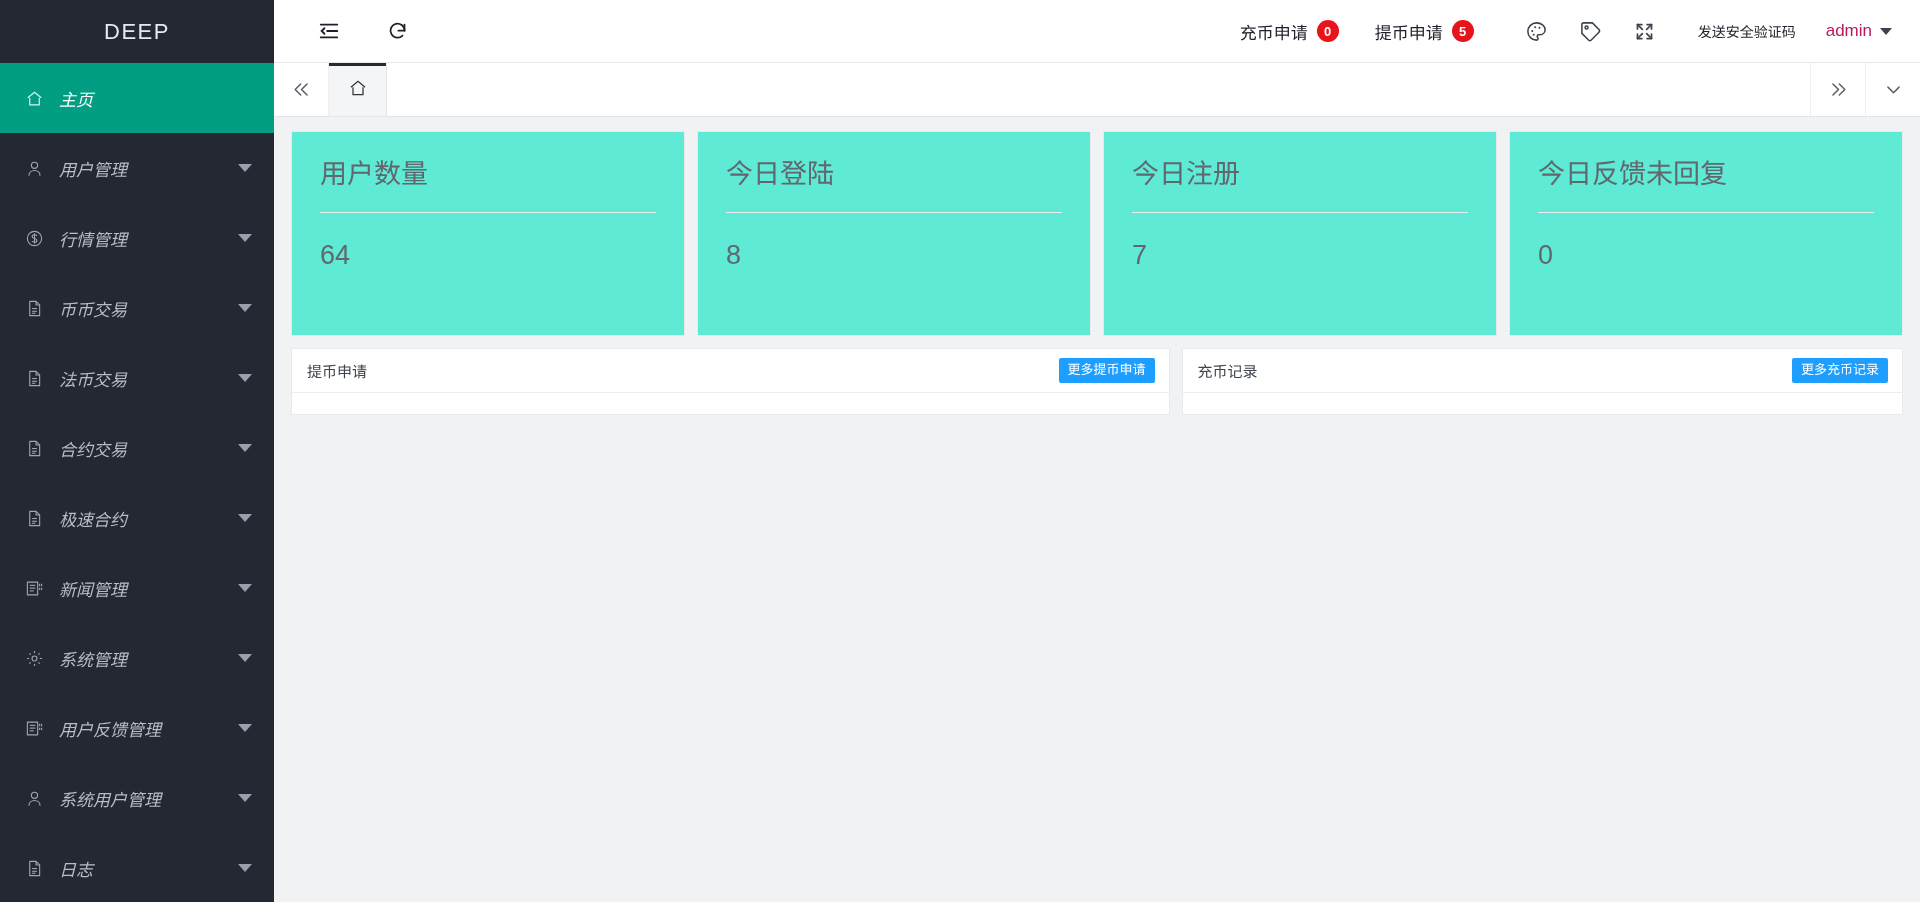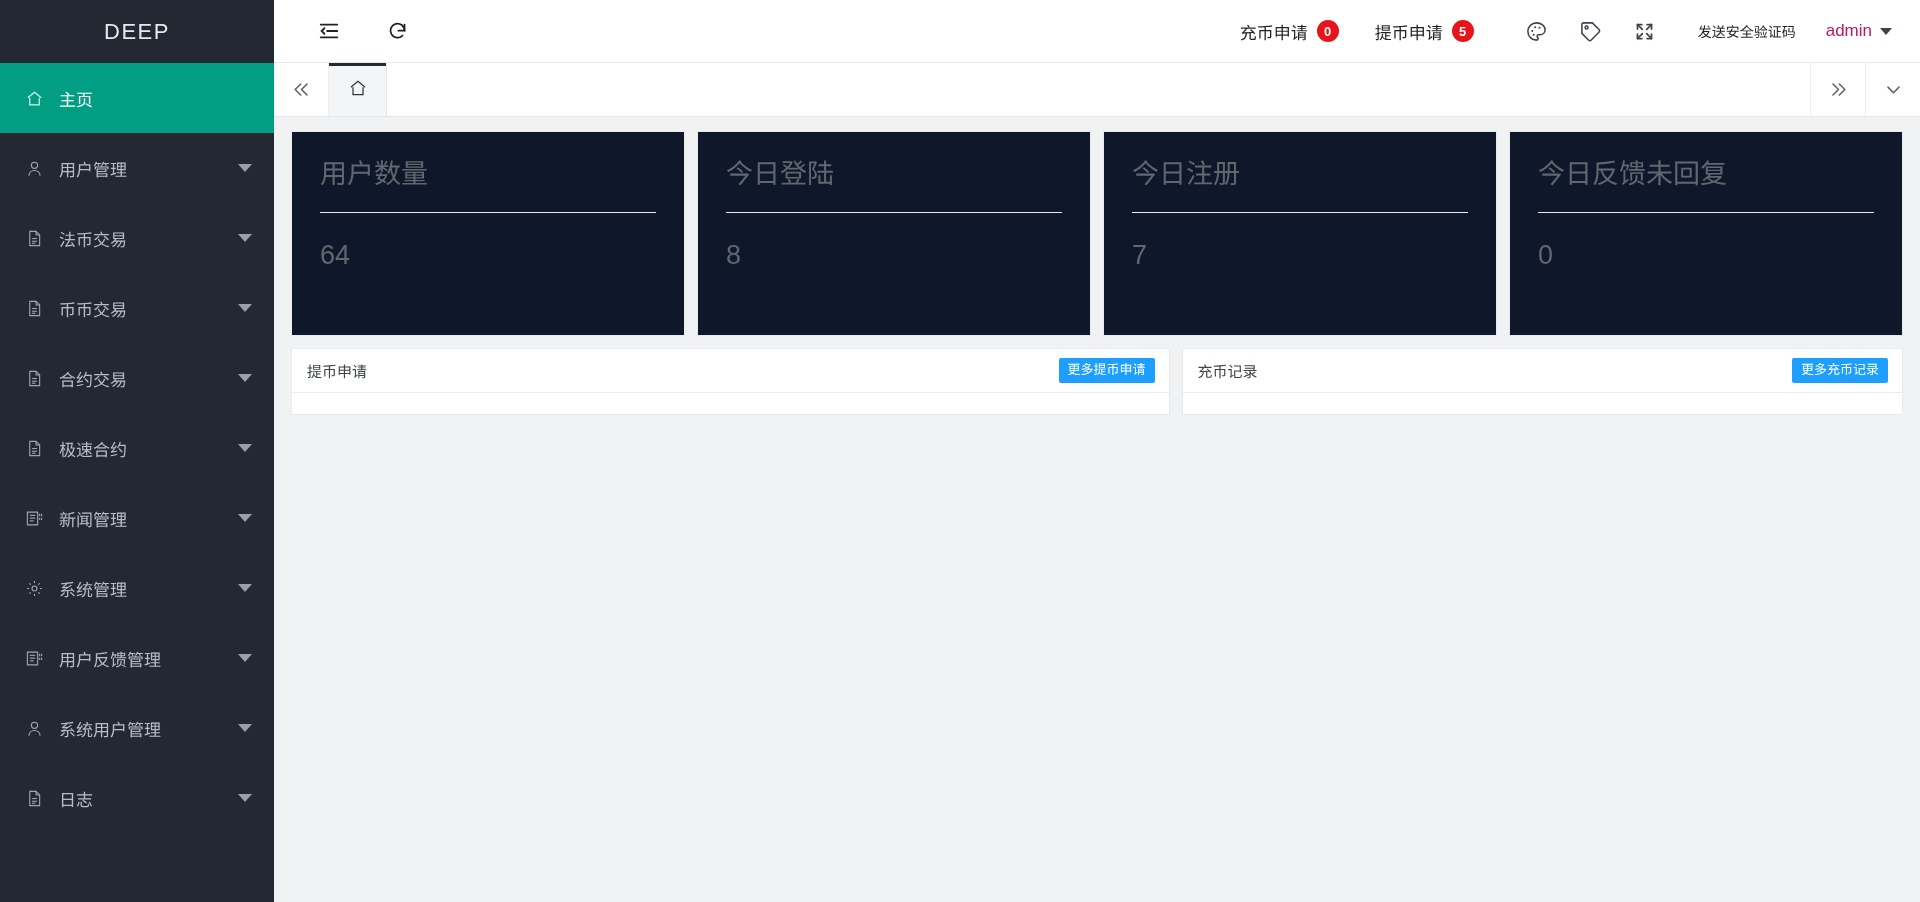--- a/index.html
+++ b/index.html
@@ -35,20 +35,21 @@
   }
   .nav-item {
     height: 70px;
     display: flex;
     align-items: center;
     padding: 0 22px 0 25px;
     color: #b7bcc6;
     font-size: 17px;
     cursor: pointer;
     position: relative;
+    font-style: italic;
   }
   .nav-item.active {
     background: #029e84;
     color: #ffffff;
   }
   .nav-item .ic {
     width: 26px;
     flex: 0 0 26px;
     display: flex;
     align-items: center;
@@ -147,21 +148,21 @@
     position: absolute; top: 0; left: 0; right: 0;
     height: 3px; background: #262b33;
   }
   .tab-fill { flex: 1; }
 
   
   .content { flex: 1; padding: 14px 17px 0 17px; overflow: hidden; }
   .cards-row { display: flex; gap: 12px; }
   .card {
     flex: 1;
-    background: #0f172a;
+    background: #5eead4;
     border: 1px solid #e9eaec;
     height: 205px;
     padding: 26px 28px 0 28px;
   }
   .card-title {
     font-size: 27px;
     color: #61676f;
     font-weight: 400;
     line-height: 1.2;
     padding-bottom: 22px;
@@ -227,42 +228,53 @@
             <svg width="19" height="19" viewBox="0 0 24 24" fill="none" stroke="currentColor" stroke-width="1.4">
               <circle cx="12" cy="8" r="3.9"></circle>
               <path d="M5 21c0-3.9 3.1-6.4 7-6.4s7 2.5 7 6.4"></path>
             </svg>
           </span>
           <span class="nav-label">用户管理</span>
           <span class="caret"></span>
         </div>
         <div class="nav-item">
           <span class="ic">
+            <svg width="19" height="19" viewBox="0 0 24 24" fill="none" stroke="currentColor" stroke-width="1.4">
+              <circle cx="12" cy="12" r="9"></circle>
+              <path d="M12 5.6v12.8"></path>
+              <path d="M15 8.7c-.6-.9-1.8-1.4-3-1.4-1.7 0-3 .9-3 2.3s1.3 2 3 2.4 3 1 3 2.4-1.3 2.3-3 2.3c-1.3 0-2.5-.5-3.1-1.5"></path>
+            </svg>
+          </span>
+          <span class="nav-label">行情管理</span>
+          <span class="caret"></span>
+        </div>
+        <div class="nav-item">
+          <span class="ic">
             <svg width="19" height="19" viewBox="0 0 24 24" fill="none" stroke="currentColor" stroke-width="1.4" stroke-linejoin="round">
               <path d="M6 3h8l4.5 4.5V21H6z"></path>
               <polyline points="14,3 14,7.5 18.5,7.5"></polyline>
               <line x1="9" y1="12" x2="15" y2="12"></line>
               <line x1="9" y1="15.5" x2="15" y2="15.5"></line>
               <line x1="9" y1="18" x2="13" y2="18"></line>
             </svg>
           </span>
-          <span class="nav-label">法币交易</span>
+          <span class="nav-label">币币交易</span>
           <span class="caret"></span>
         </div>
         <div class="nav-item">
           <span class="ic">
             <svg width="19" height="19" viewBox="0 0 24 24" fill="none" stroke="currentColor" stroke-width="1.4" stroke-linejoin="round">
               <path d="M6 3h8l4.5 4.5V21H6z"></path>
               <polyline points="14,3 14,7.5 18.5,7.5"></polyline>
               <line x1="9" y1="12" x2="15" y2="12"></line>
               <line x1="9" y1="15.5" x2="15" y2="15.5"></line>
               <line x1="9" y1="18" x2="13" y2="18"></line>
             </svg>
           </span>
-          <span class="nav-label">币币交易</span>
+          <span class="nav-label">法币交易</span>
           <span class="caret"></span>
         </div>
         <div class="nav-item">
           <span class="ic">
             <svg width="19" height="19" viewBox="0 0 24 24" fill="none" stroke="currentColor" stroke-width="1.4" stroke-linejoin="round">
               <path d="M6 3h8l4.5 4.5V21H6z"></path>
               <polyline points="14,3 14,7.5 18.5,7.5"></polyline>
               <line x1="9" y1="12" x2="15" y2="12"></line>
               <line x1="9" y1="15.5" x2="15" y2="15.5"></line>
               <line x1="9" y1="18" x2="13" y2="18"></line>

